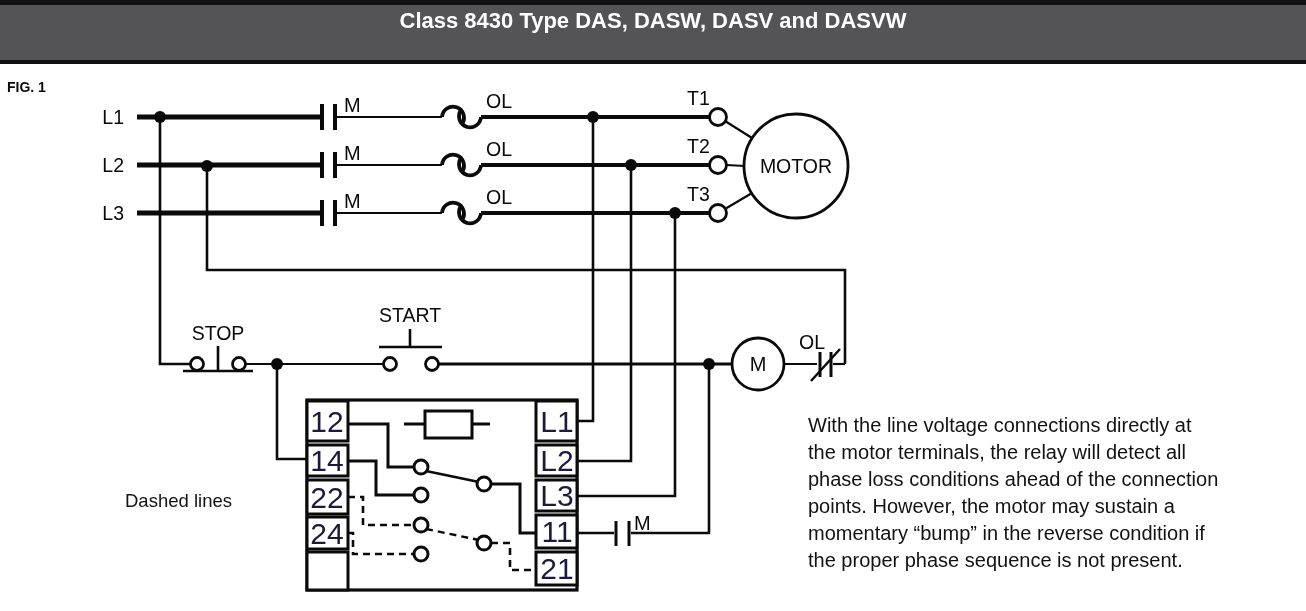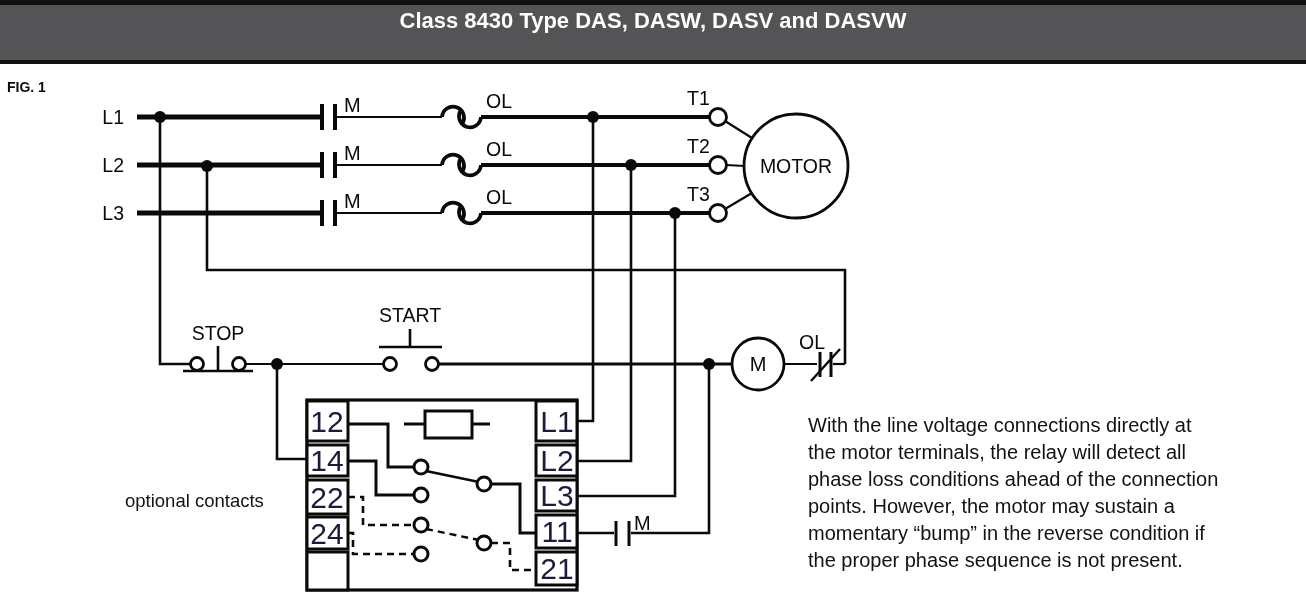--- a/index.html
+++ b/index.html
@@ -231,21 +231,21 @@
       <text class="tlabel mid" x="557" y="432">L1</text>
       <text class="tlabel mid" x="557" y="471">L2</text>
       <text class="tlabel mid" x="557" y="506">L3</text>
       <text class="tlabel mid" x="557" y="542">11</text>
       <text class="tlabel mid" x="557" y="579">21</text>
     </g>
   </g>
 </svg>
 
 <div class="note">
-  <div>optional contacts</div>
+  <div>Dashed lines</div>
 </div>
 
 <div class="desc">
   <div>With the line voltage connections directly at</div>
   <div>the motor terminals, the relay will detect all</div>
   <div>phase loss conditions ahead of the connection</div>
   <div>points. However, the motor may sustain a</div>
   <div>momentary “bump” in the reverse condition if</div>
   <div>the proper phase sequence is not present.</div>
 </div>

